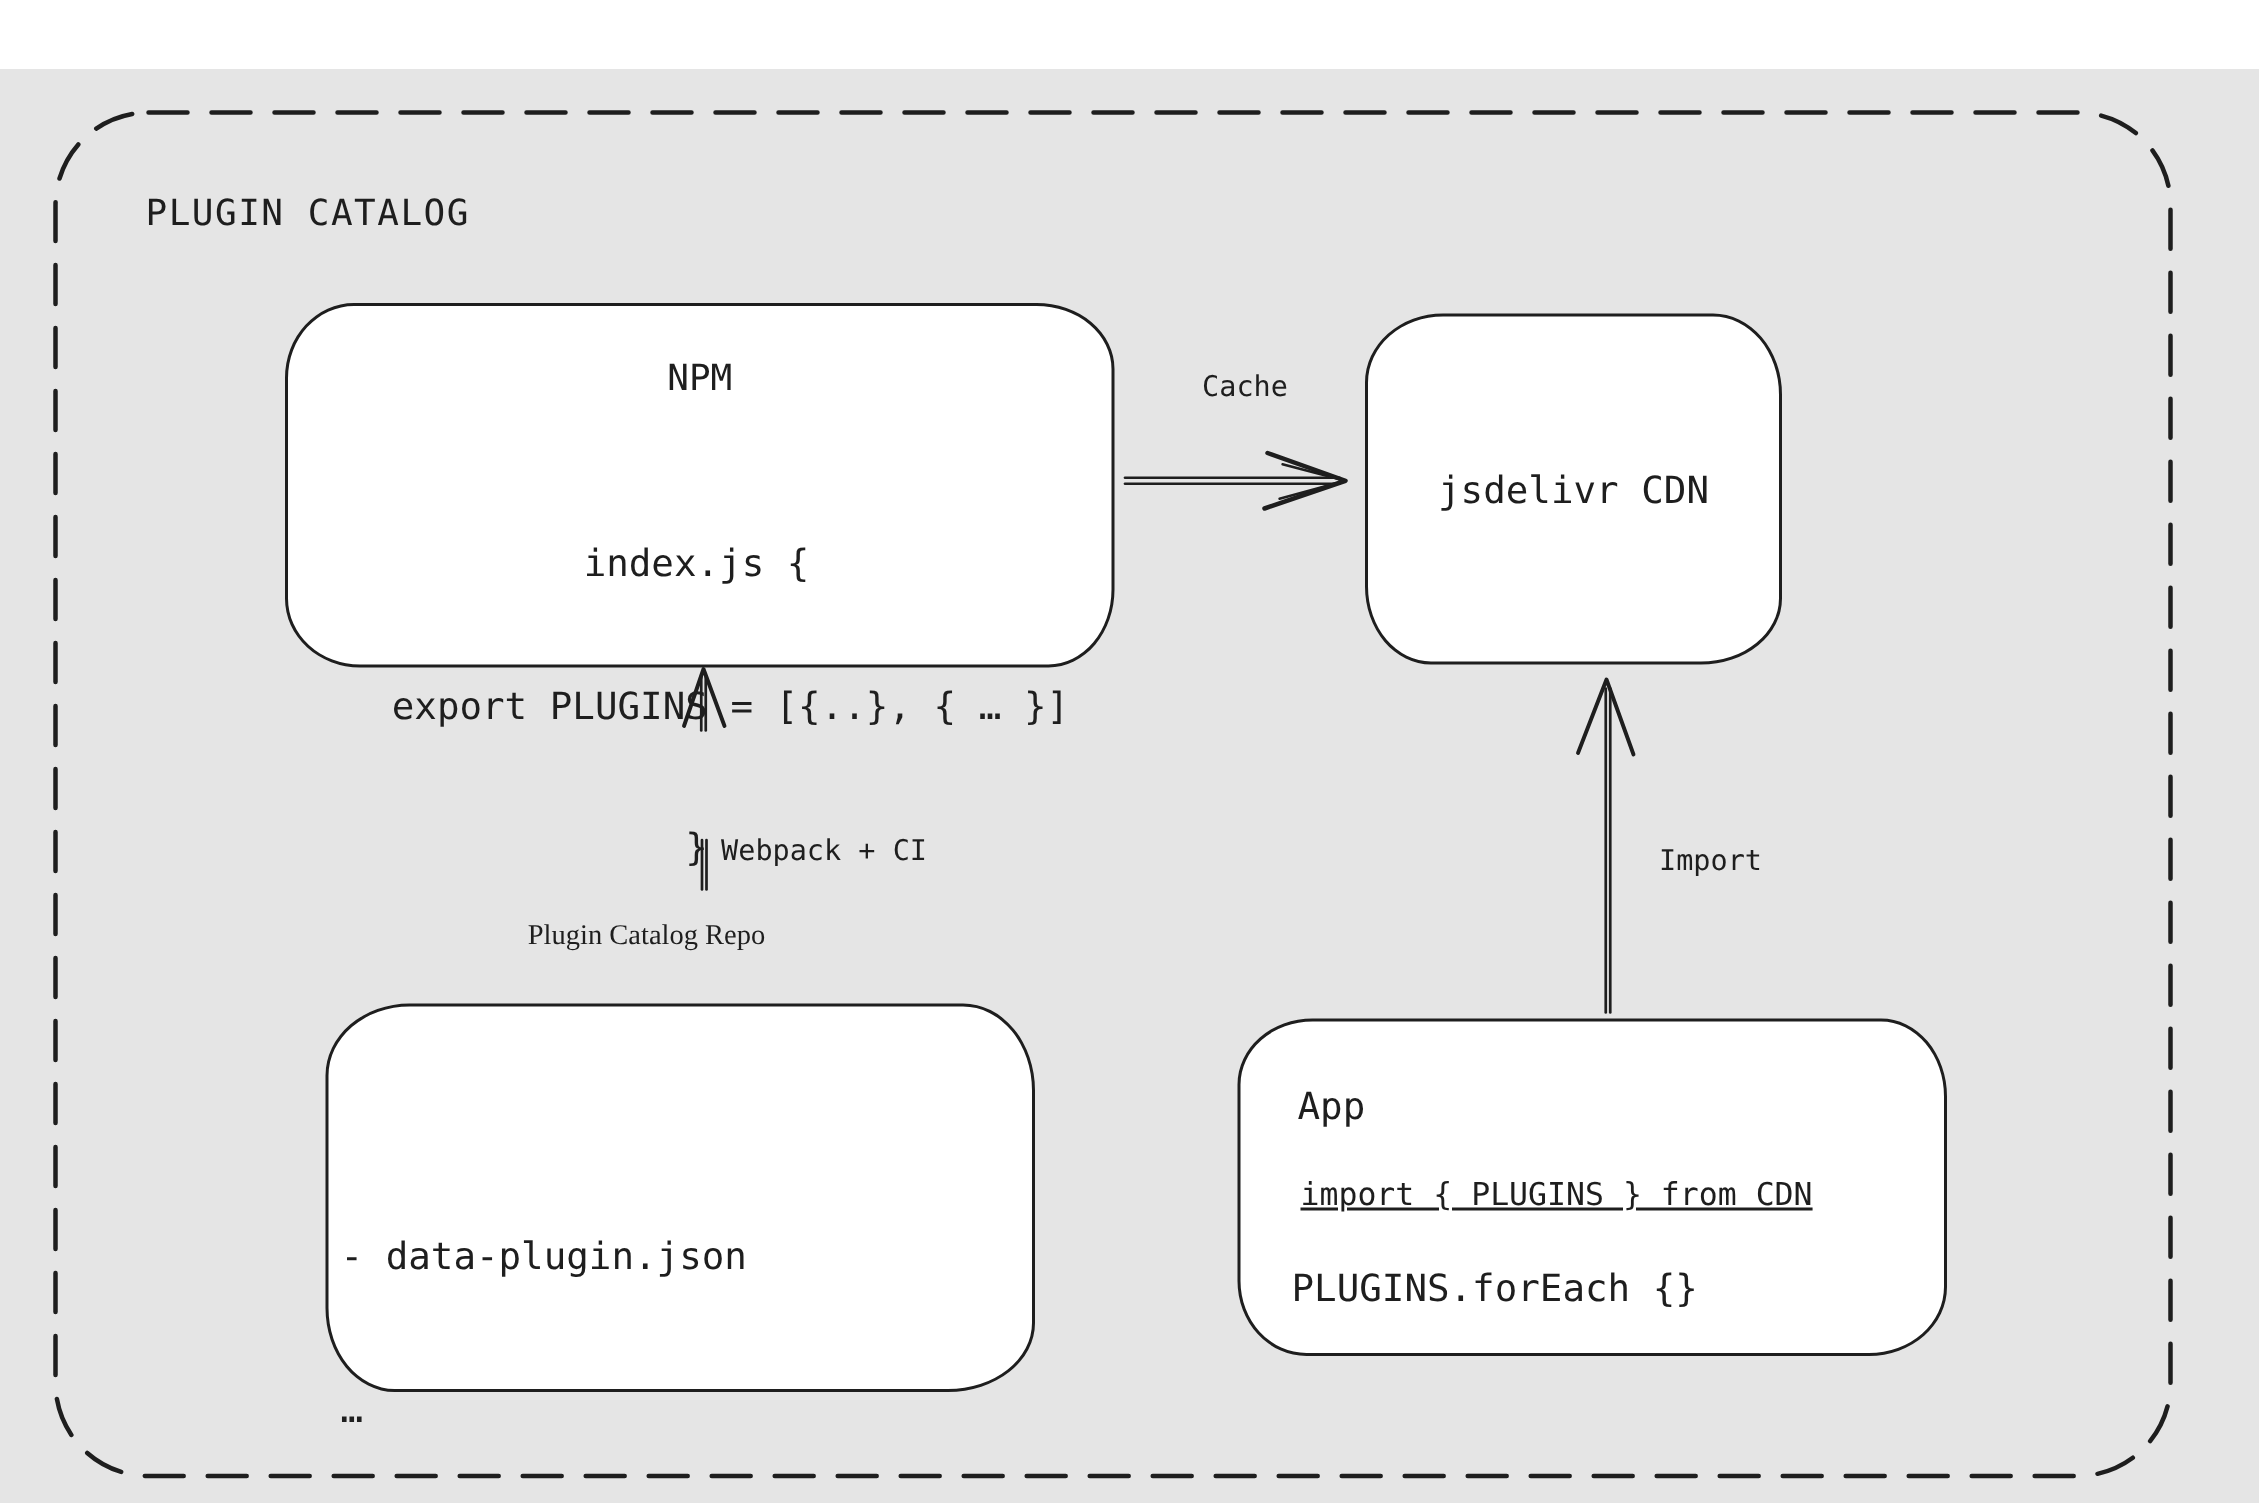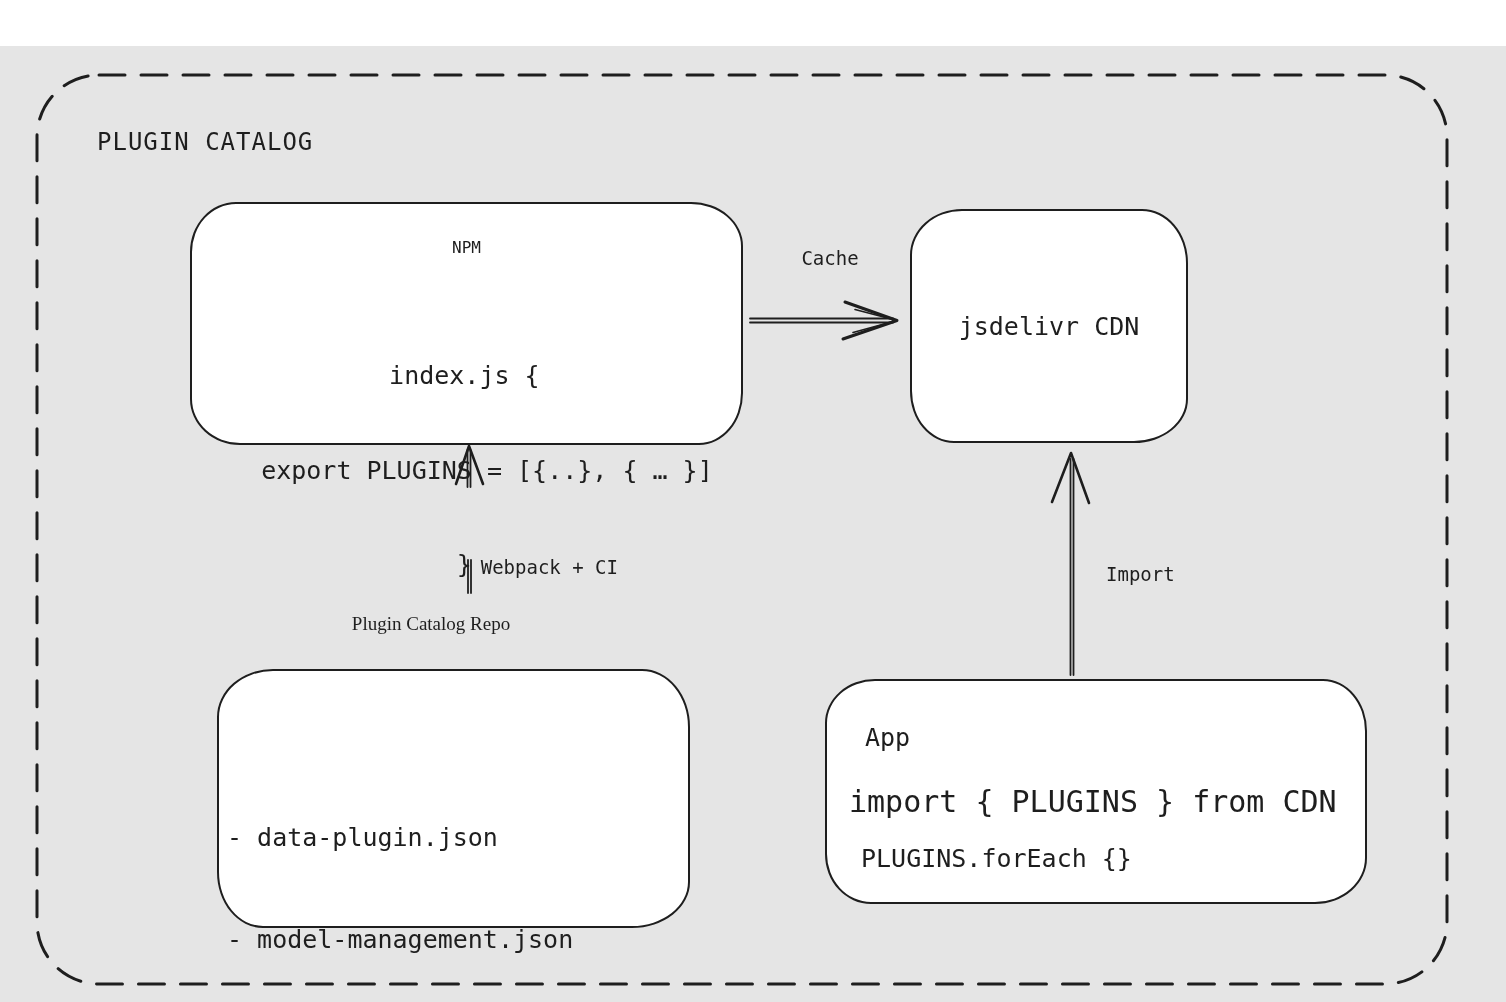--- a/index.html
+++ b/index.html
@@ -31,47 +31,47 @@
     background: #ffffff;
     border: 2.5px solid #1e1e1e;
   }
   .npm-box   { left: 190px; top: 156px; width: 553px; height: 243px;
                border-radius: 46px 52px 44px 50px / 50px 44px 52px 46px; }
   .cdn-box   { left: 910px; top: 163px; width: 278px; height: 234px;
                border-radius: 52px 46px 54px 44px / 46px 54px 44px 52px;
                display: flex; align-items: center; justify-content: center; }
   .repo-box  { left: 217px; top: 623px; width: 473px; height: 259px;
                border-radius: 56px 48px 58px 46px / 48px 58px 46px 56px; }
-  .app-box   { left: 825px; top: 633px; width: 542px; height: 225px;
+  .app-box   { left: 825px; top: 633px; width: 473px; height: 225px;
                border-radius: 50px 44px 52px 46px / 44px 52px 46px 50px; }
   .box-title-center {
     position: absolute;
     left: 0; top: 34px; width: 100%;
     text-align: center;
-    font-size: 16px;
+    font-size: 24px;
     white-space: pre;
   }
   .code-block {
     position: absolute;
     left: 24px; top: 93px;
     font-size: 25px;
     line-height: 31.5px;
     white-space: pre;
     text-align: center;
   }
   .cdn-label { font-size: 25px; white-space: pre; }
   .file-list {
     position: absolute;
     left: 8px; top: 82px;
     font-size: 25px;
     line-height: 34px;
     white-space: pre;
   }
   .app-title { position: absolute; left: 38px; top: 42px;  font-size: 25px; white-space: pre; }
-  .app-line1 { position: absolute; left: 22px; top: 103px; font-size: 30px; white-space: pre; }
+  .app-line1 { position: absolute; left: 40px; top: 103px; font-size: 21px; white-space: pre; text-decoration: underline; }
   .app-line2 { position: absolute; left: 34px; top: 163px; font-size: 25px; white-space: pre; }
   .edge-label { position: absolute; font-size: 19px; white-space: pre; }
   .cache-label  { left: 748px; top: 201px; width: 164px; text-align: center; }
   .build-label  { left: 318px; top: 446px; width: 300px; text-align: right; line-height: 30px; }
   .repo-label   { left: 231px; top: 567px; width: 400px; text-align: center; font-family: Liberation Serif, serif; }
   .import-label { left: 1106px; top: 517px; }
 </style>
 </head>
 <body>
 
@@ -121,21 +121,20 @@
   <div class="edge-label cache-label">Cache</div>
 
   <div class="edge-label build-label">
     <div>Webpack + CI</div>
   </div>
 
   <div class="edge-label repo-label">Plugin Catalog Repo</div>
   <div class="box repo-box">
     <div class="file-list">
       <div>- data-plugin.json</div>
-      <div>- model-management.json</div>
       <div>…</div>
     </div>
   </div>
 
   <div class="edge-label import-label">Import</div>
 
   <div class="box app-box">
     <div class="app-title">App</div>
     <div class="app-line1">import { PLUGINS } from CDN</div>
     <div class="app-line2">PLUGINS.forEach {}</div>

